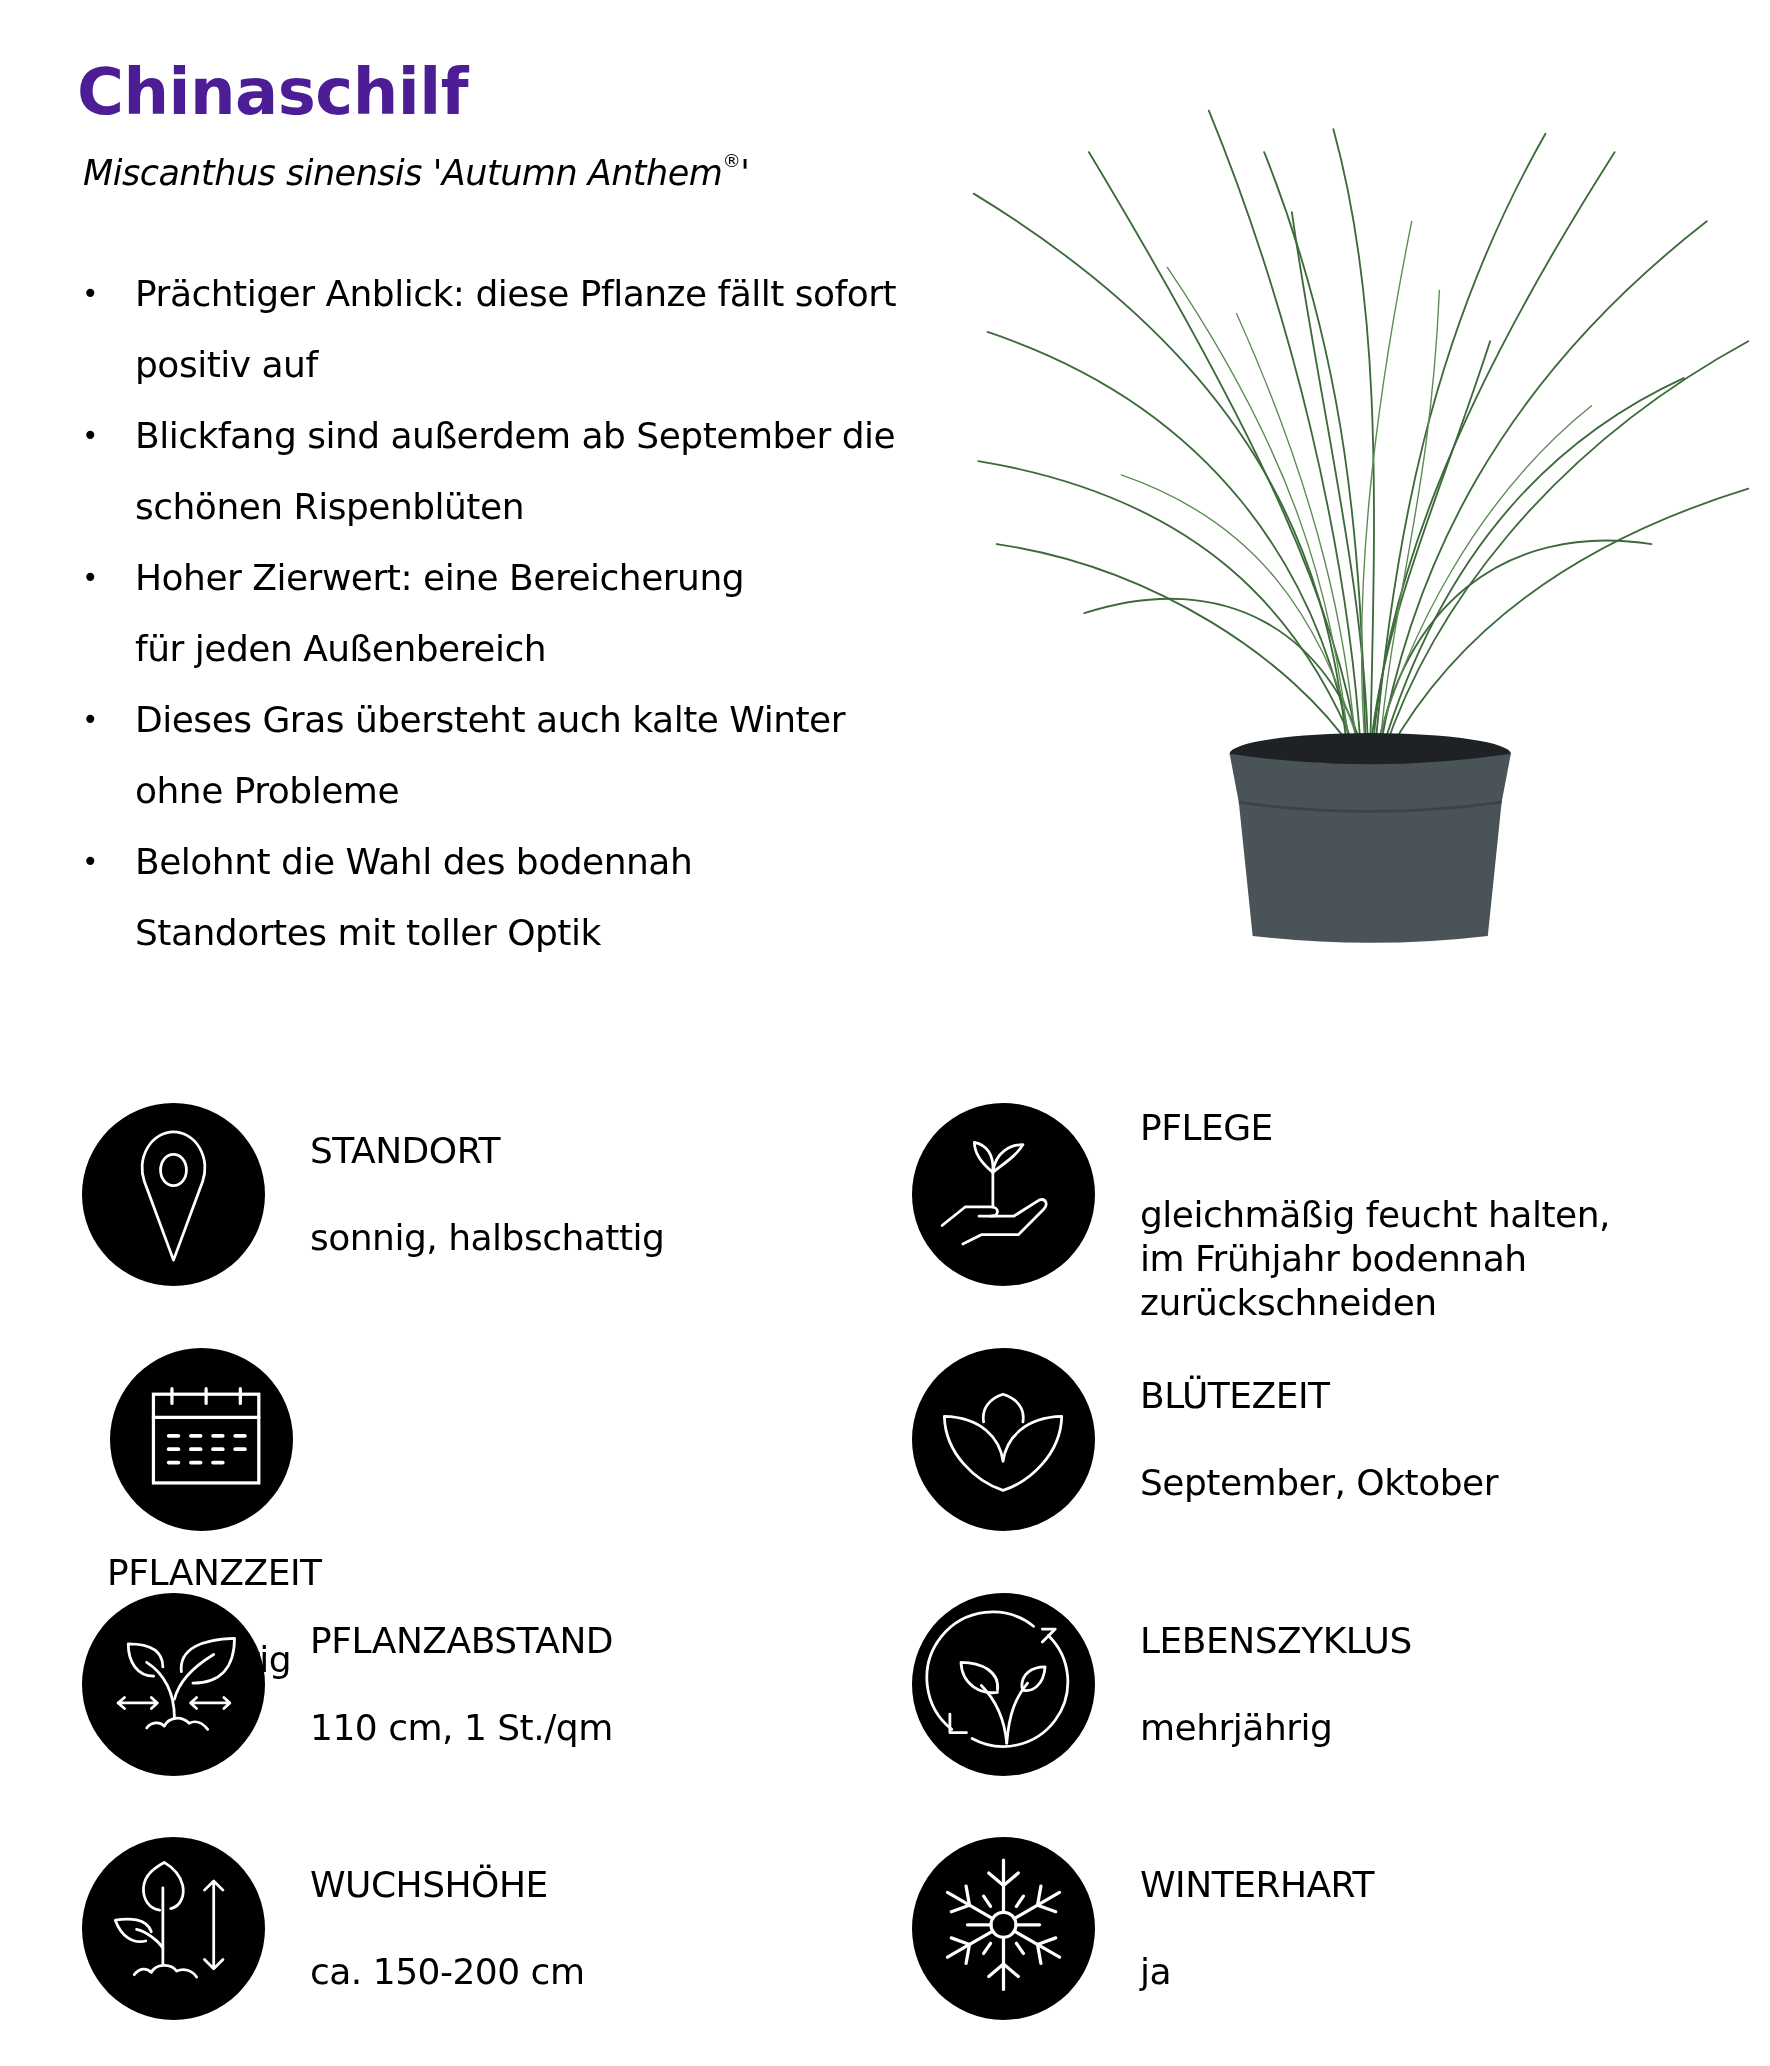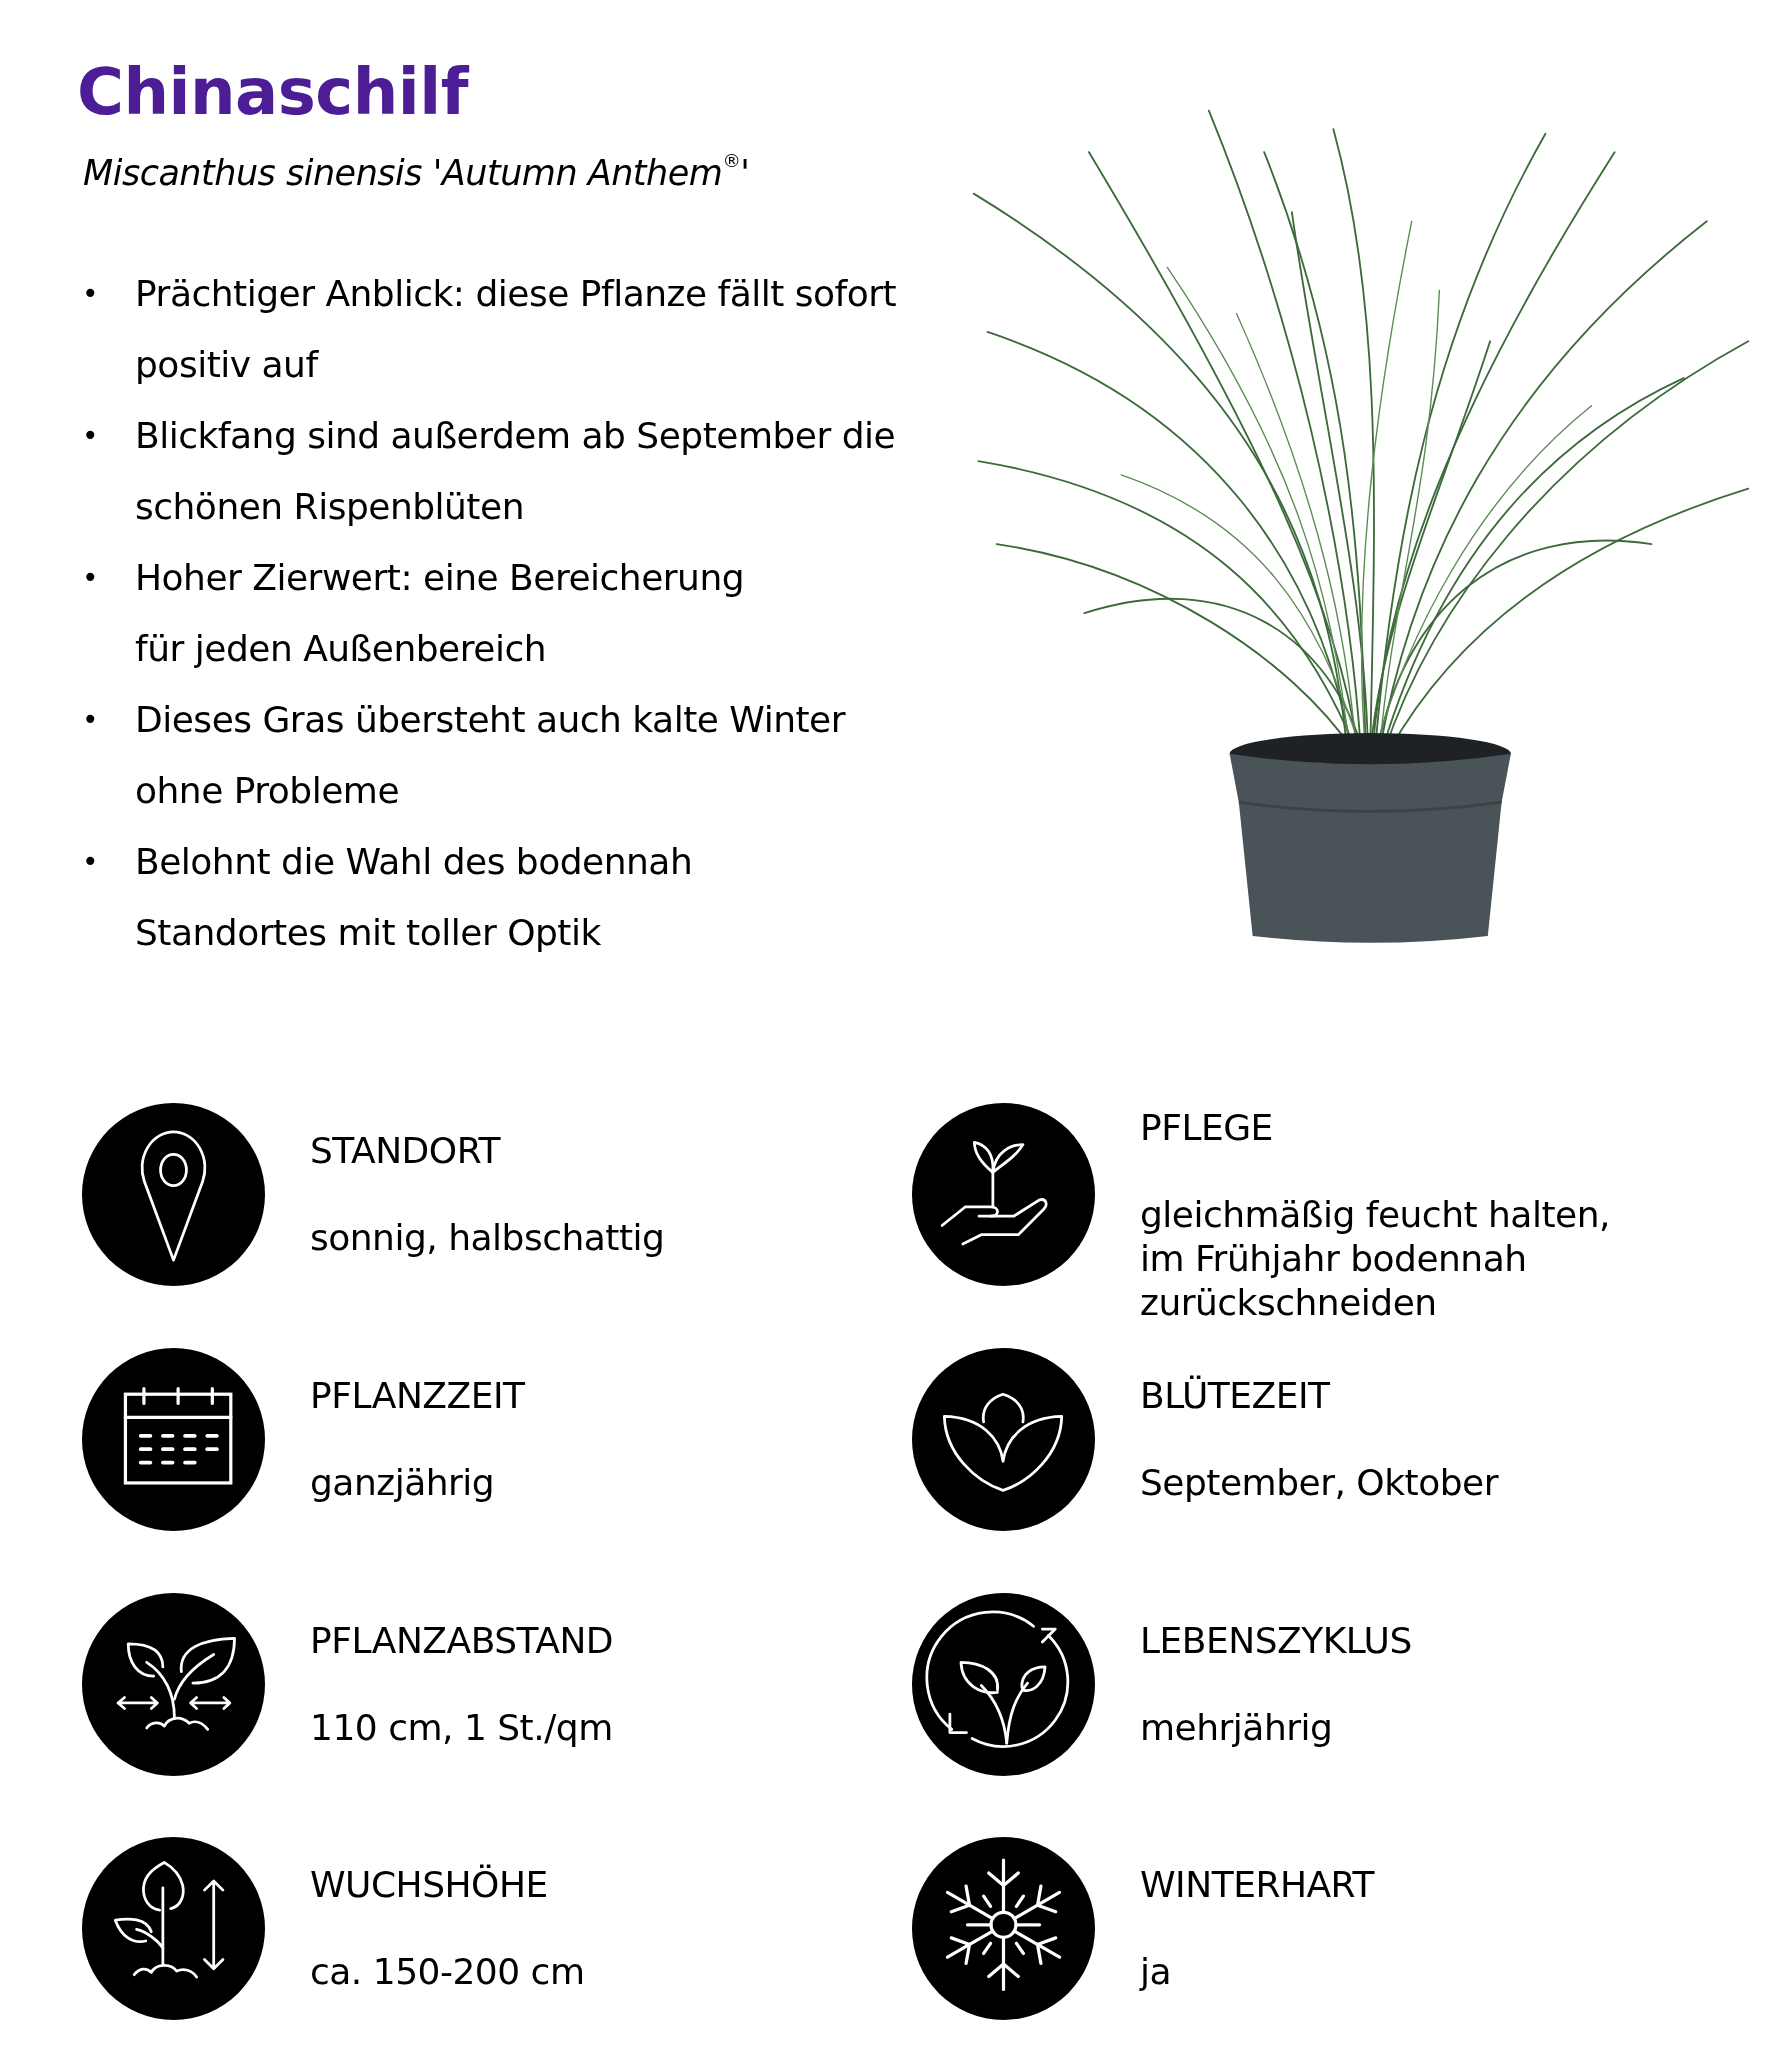--- a/index.html
+++ b/index.html
@@ -128,21 +128,21 @@
   <div class="text" style="margin-top:2.8px;">
     <span class="label">PFLEGE</span>
     <span class="value">
       <span class="l">gleichmäßig feucht halten,</span>
       <span class="l">im Frühjahr bodennah</span>
       <span class="l">zurückschneiden</span>
     </span>
   </div>
 </div>
 
-<div class="feature" style="left:82px; top:1348px;">
+<div class="feature" style="left:82px; top:1348px;flex-direction:column;">
   <div class="circle">
     <svg viewBox="0 0 396 396">
         <g fill="none" stroke="#fff" stroke-width="7" stroke-linecap="round">
       <rect x="94" y="100" width="228" height="192" stroke-linecap="butt"></rect>
       <line x1="94" y1="150" x2="322" y2="150"></line>
       <line x1="134" y1="88" x2="134" y2="120"></line>
           <line x1="208" y1="88" x2="208" y2="120"></line>
           <line x1="282" y1="88" x2="282" y2="120"></line>
       <g stroke-width="8">
         <line x1="127" y1="190" x2="148" y2="190"></line>

